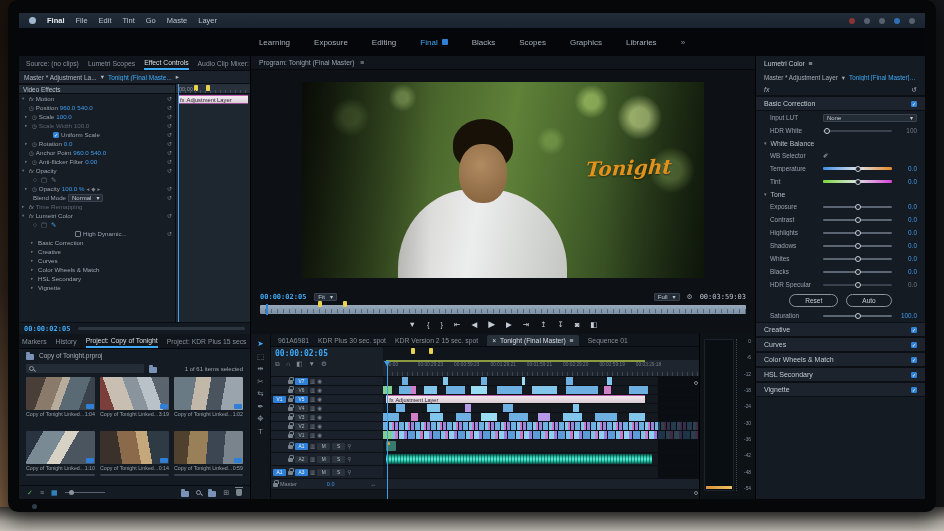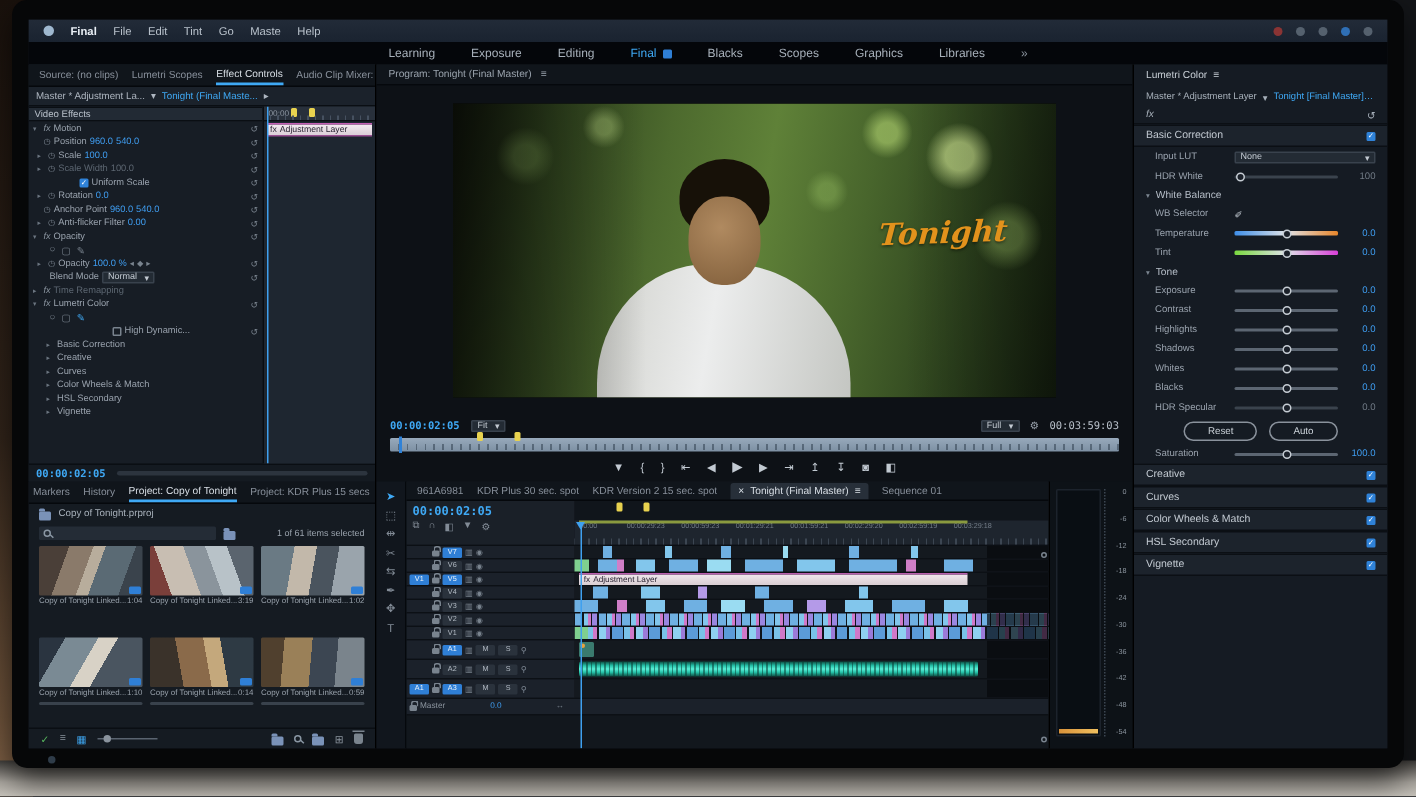--- a/index.html
+++ b/index.html
@@ -9,21 +9,21 @@
 .monitor{position:absolute;left:8px;top:0px;width:928px;height:512px;background:#060708;border-radius:10px;padding:13px 11px 13px;box-shadow:0 10px 20px rgba(0,0,0,.6)}
 .screen{width:100%;height:100%;background:#0e1319;overflow:hidden;display:flex;flex-direction:column;position:relative}
 
 .menubar{height:15px;background:linear-gradient(#222b38,#1a2330);display:flex;align-items:center;gap:11px;padding:0 10px;font-size:7.5px;color:#b9c2cc;flex:0 0 auto}
 .apple{width:7px;height:7px;border-radius:50%;background:#9fb8cf}
 .mb-finder{font-weight:bold;color:#e9eff5}
 .mb-right{margin-left:auto;display:flex;gap:9px;align-items:center}
 .dot{width:6px;height:6px;border-radius:50%;background:#55616e}
 .dot.b{background:#2f6fb5}.dot.r{background:#8a3434}
 
-.appbar{height:15px;background:#04060a;display:flex;align-items:center;justify-content:center;gap:24px;font-size:8px;color:#a7b0ba;flex:0 0 auto}
+.appbar{height:28px;background:#04060a;display:flex;align-items:center;justify-content:center;gap:24px;font-size:8px;color:#a7b0ba;flex:0 0 auto}
 .ws{white-space:nowrap}
 .ws.act{color:#3fa9f5;display:flex;align-items:center;gap:4px}
 .ws.act .wbox{width:6px;height:6px;background:#2f7fd6;border-radius:1px}
 .ovf{color:#8a939d}
 
 .content{flex:1;display:flex;min-height:0}
 .col-left{width:232px;display:flex;flex-direction:column;border-right:1px solid #000}
 .col-center{flex:1;display:flex;flex-direction:column;min-width:0}
 .col-right{width:170px;background:#151b23;border-left:1px solid #000;display:flex;flex-direction:column;overflow:hidden}
 
@@ -199,21 +199,21 @@
 <div class="screen">
 
   <div class="menubar">
     <span class="apple"></span>
     <span class="mb-finder">Final</span>
     <span>File</span>
     <span>Edit</span>
     <span>Tint</span>
     <span>Go</span>
     <span>Maste</span>
-    <span>Help</span>
+    <span>Layer</span>
     <span class="mb-right">
       <span class="dot r"></span>
       <span class="dot"></span>
       <span class="dot"></span>
       <span class="dot b"></span>
       <span class="dot"></span>
     </span>
   </div>
 
   <div class="appbar">

